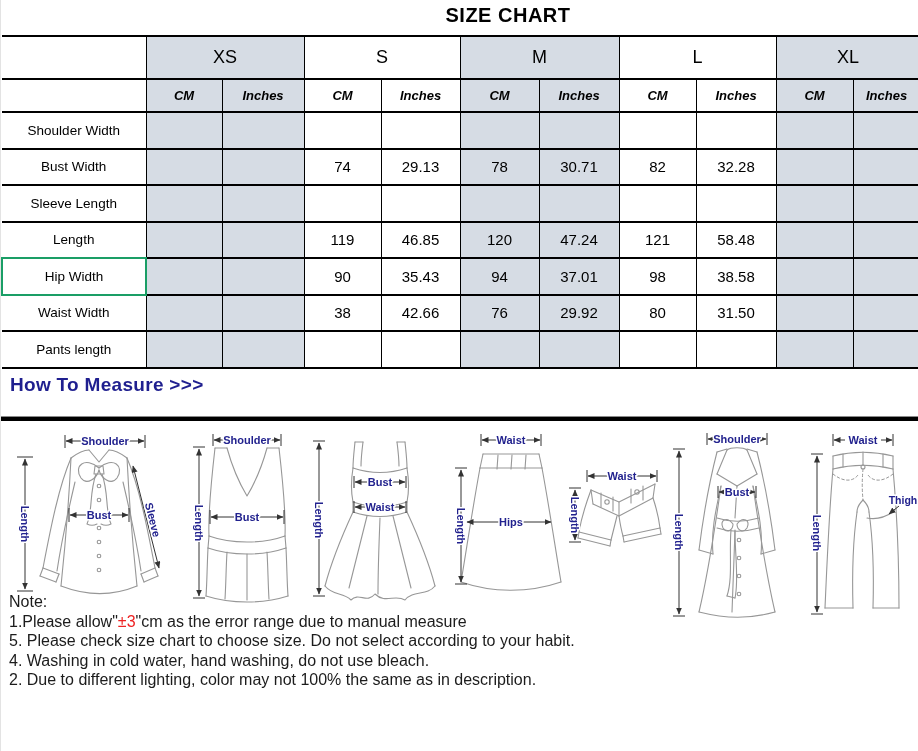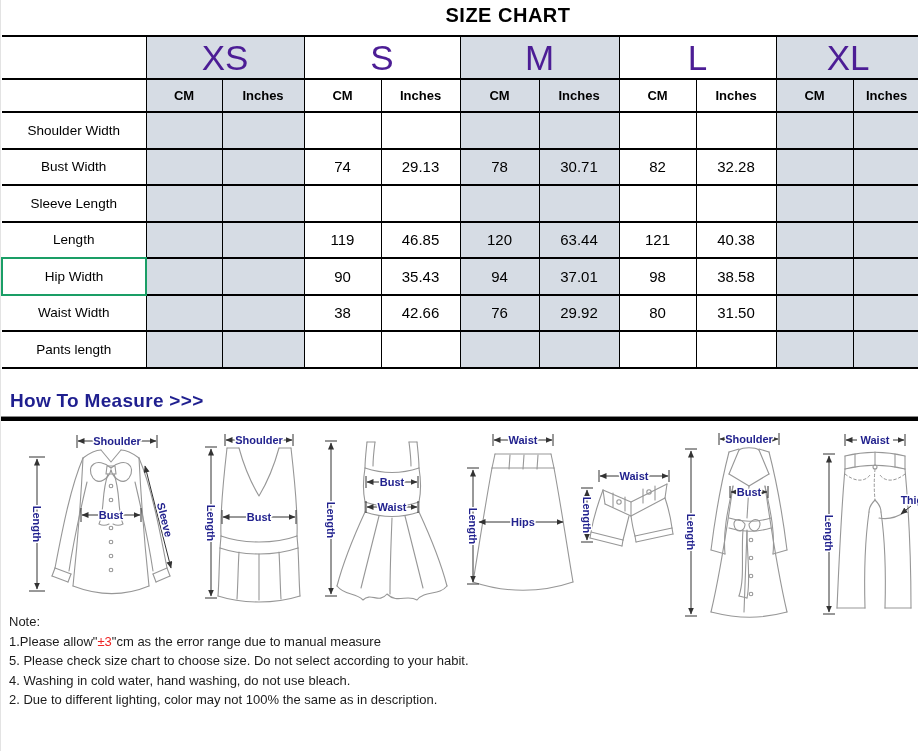--- a/index.html
+++ b/index.html
@@ -9,47 +9,47 @@
          font-size:20px;font-weight:bold;letter-spacing:.5px;margin-left:48px;}
   
   .size-table{position:absolute;top:35px;left:0;width:918px;border-collapse:collapse;
               table-layout:fixed;}
   .size-table{border-top:2px solid #000;}
   .size-table tr{border-bottom:2px solid #000;}
   .size-table td,.size-table th{border-left:1px solid #000;border-right:1px solid #000;
               text-align:center;vertical-align:middle;padding:0;overflow:hidden;font-weight:normal;}
   .size-table tr > *:first-child{border-left:none;}
   .row-size{height:43px;}
-  .row-size th{font-size:35px;color:#4c1d95;}
+  .row-size th{font-size:18px;color:#000000;}
   .row-units{height:33px;}
-  .row-units td{font-size:13px;font-weight:bold;}
+  .row-units td{font-size:13px;font-weight:bold;font-style:italic;}
   .row-data{height:36.5px;}
   .row-data .rowlabel{font-size:13.5px;}
   .row-data td{font-size:15px;}
   .sh{background:#d6dce4;}
   .size-table td:nth-child(2),.size-table td:nth-child(3),
   .size-table td:nth-child(6),.size-table td:nth-child(7),
   .size-table td:nth-child(10),.size-table td:nth-child(11){background:#d6dce4;}
   .size-table td.rowlabel{background:#fff;border-radius:11px;}
   .sel{border:2px solid #1a9e66 !important;}
   
-  .measure-head{position:absolute;top:390px;left:9px;font-size:19px;font-weight:bold;
+  .measure-head{position:absolute;top:374px;left:9px;font-size:19px;font-weight:bold;
                 color:#1f1f8f;letter-spacing:.3px;}
   .rule{position:absolute;top:416px;left:0;width:918px;height:4px;background:#000;
         border-top:1px solid #8a8a8a;}
-  .diagrams{position:absolute;top:428px;left:0;width:748px;height:200px;margin-left:12px;}
+  .diagrams{position:absolute;top:428px;left:0;width:748px;height:200px;}
   .dg{position:absolute;top:0;}
   .garment{fill:none;stroke:#979797;stroke-width:1.1;stroke-linecap:round;stroke-linejoin:round;}
   .gdash{fill:none;stroke:#979797;stroke-width:1;stroke-dasharray:2.5,2.5;}
   .arr{stroke:#333;stroke-width:1;fill:none;}
   .tick{stroke:#333;stroke-width:1;}
   .lbl{font-family:"Liberation Sans",sans-serif;font-size:11px;font-weight:bold;fill:#22228e;
        text-anchor:middle;paint-order:stroke;stroke:#fff;stroke-width:3px;stroke-linejoin:round;}
   
-  .notes{position:absolute;top:612px;left:8px;width:904px;font-size:13px;line-height:19.6px;
+  .notes{position:absolute;top:592px;left:8px;width:904px;font-size:16px;line-height:19.6px;
          color:#1c1c1c;}
   .red{color:#e22;}
 </style>
 </head>
 <body>
 
 <div class="page">
 
   <div class="title">SIZE CHART</div>
 
@@ -128,23 +128,23 @@
       <td></td>
       <td></td>
     </tr>
     <tr class="row-data">
       <td class="rowlabel">Length</td>
       <td></td>
       <td></td>
       <td>119</td>
       <td>46.85</td>
       <td>120</td>
-      <td>63.44</td>
+      <td>47.24</td>
       <td>121</td>
-      <td>40.38</td>
+      <td>58.48</td>
       <td></td>
       <td></td>
     </tr>
     <tr class="row-data">
       <td class="rowlabel sel">Hip Width</td>
       <td></td>
       <td></td>
       <td>90</td>
       <td>35.43</td>
       <td>94</td>

